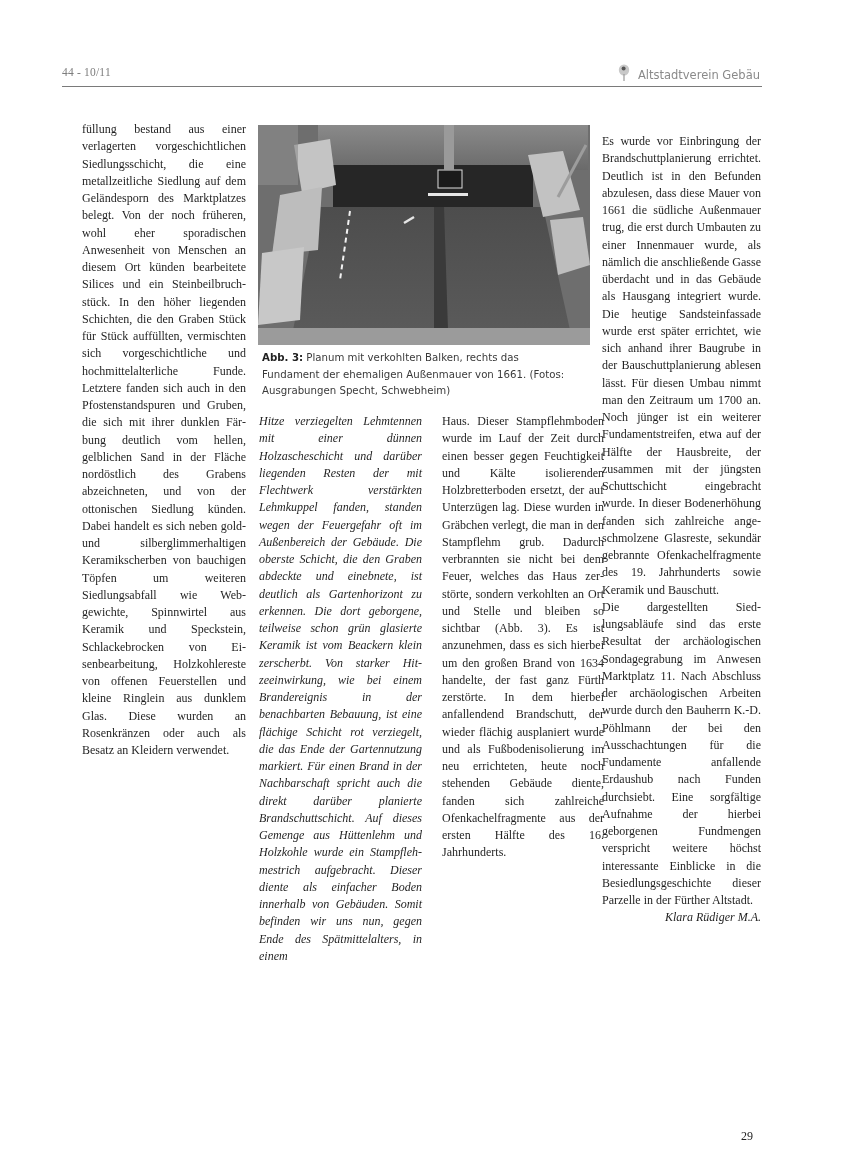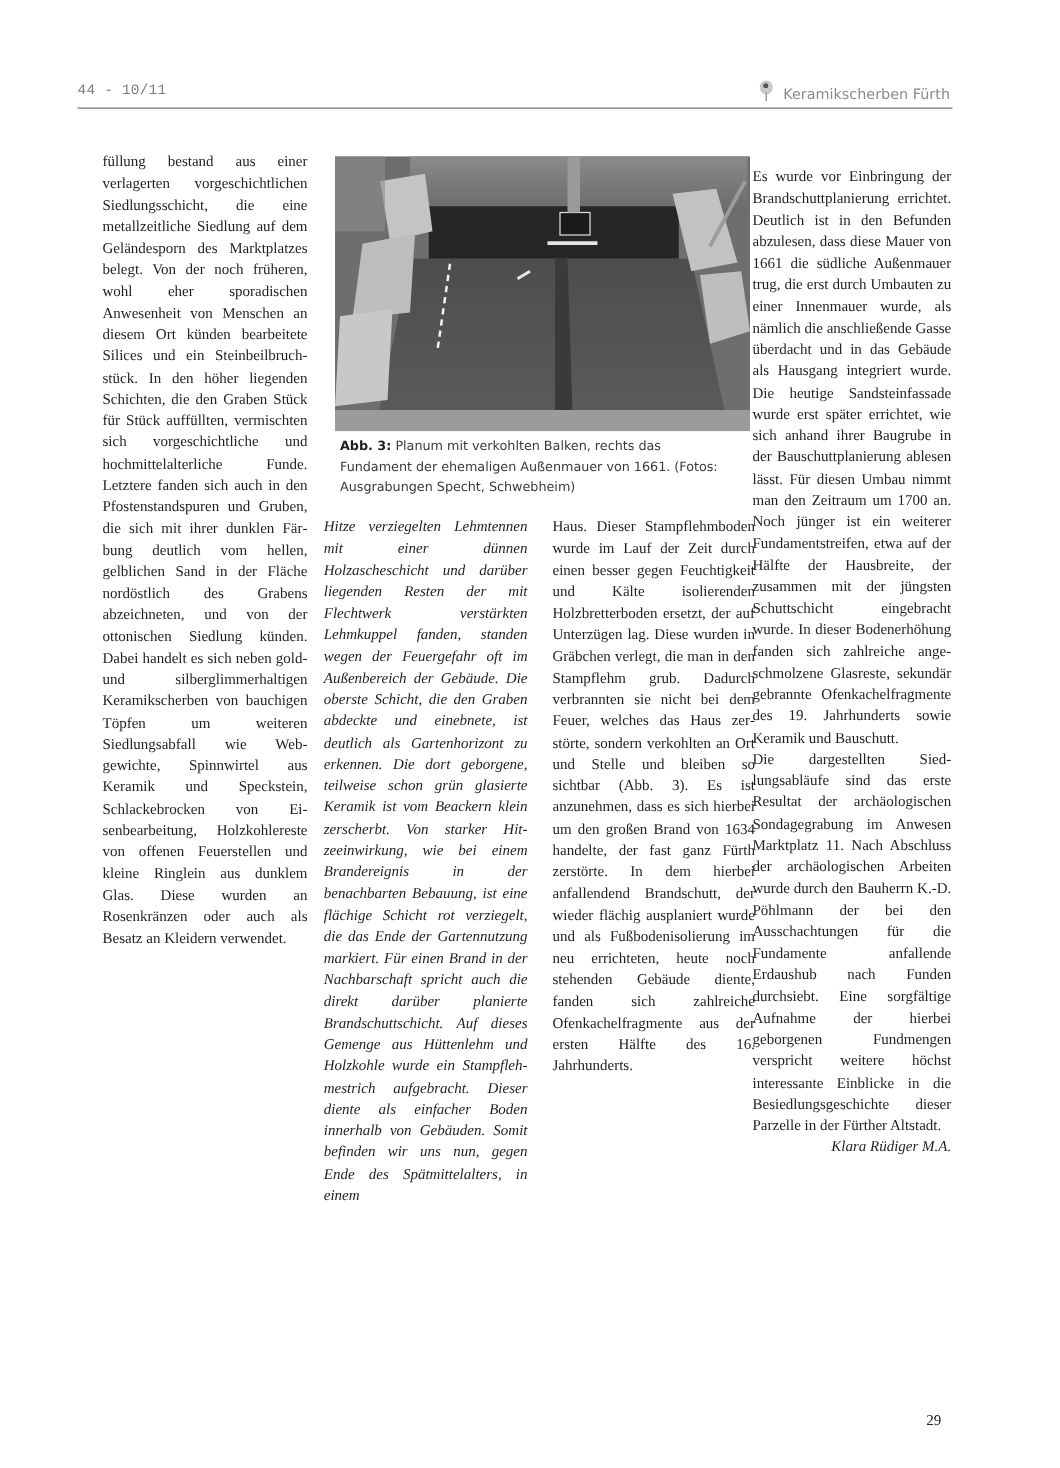--- a/index.html
+++ b/index.html
@@ -1,45 +1,45 @@
 <!DOCTYPE html>
 <html><head>
 <meta charset="utf-8">
 <style>
   html, body { margin: 0; padding: 0; background: #ffffff; }
   body { width: 848px; height: 1174px; position: relative; overflow: hidden; font-family: "Liberation Serif", "DejaVu Serif", serif; color: #1f1f1f; }
   .header { position: absolute; left: 62px; top: 66px; width: 700px; height: 20px; border-bottom: 1.5px solid #7a7a7a; }
-  .issue { position: absolute; left: 0; top: 0; font-family: Liberation Mono, monospace; font-size: 11.5px; color: #7d7d7d; letter-spacing: 0.2px; text-align: center; }
+  .issue { position: absolute; left: 0; top: 0; font-family: Liberation Serif, serif; font-size: 11.5px; color: #7d7d7d; letter-spacing: 0.2px; text-align: center; }
   .brand { position: absolute; right: 2px; top: 0; font-family: "DejaVu Sans", sans-serif; font-size: 11.5px; color: #8a8a8a; display: flex; align-items: center; gap: 8px; }
   .brand-icon { width: 12px; height: 17px; position: relative; top: -2px; }
   .col { position: absolute; font-size: 12px; line-height: 17.25px; text-align: justify; hyphens: manual; }
   .col p { margin: 0; }
   .col1 { left: 82px; top: 121px; width: 164px; }
   .col2 { left: 259px; top: 413px; width: 163px; font-style: italic; }
   .col3 { left: 442px; top: 413px; width: 162px; }
   .col4 { left: 602px; top: 133px; width: 159px; }
   .author { text-align: right; font-style: italic; }
-  .figure { position: absolute; left: 268px; top: 125px; width: 308px; }
+  .figure { position: absolute; left: 258px; top: 125px; width: 308px; }
   .photo { width: 332px; height: 220px; display: block; }
   .caption { font-family: "DejaVu Sans", sans-serif; font-size: 10.2px; line-height: 16.5px; color: #3a3a3a; margin-top: 5px; padding-left: 4px; }
   .caption b { font-weight: bold; color: #222; }
   .page-number { position: absolute; left: 741px; top: 1085px; font-size: 12px; color: #222; margin-top: 44px; }
 </style>
 </head>
 <body>
 
 <div class="header">
   <span class="issue">44 - 10/11</span>
   <span class="brand">
     <svg class="brand-icon" viewBox="0 0 12 17">
       <ellipse cx="6" cy="6" rx="5.2" ry="5.6" fill="#c9c9c9"></ellipse>
       <circle cx="5.6" cy="4.6" r="2" fill="#555"></circle>
       <rect x="5.4" y="10" width="1.2" height="7" fill="#9a9a9a"></rect>
     </svg>
-    <span>Keramikscherben Fürth</span>
+    <span>Altstadtverein Gebäu</span>
   </span>
 </div>
 
 <div class="figure">
   <svg class="photo" viewBox="0 0 332 220" preserveAspectRatio="none">
     <defs>
       <linearGradient id="floor" x1="0" y1="0" x2="0" y2="1">
         <stop offset="0" stop-color="#4d4d4d"></stop>
         <stop offset="1" stop-color="#5a5a5a"></stop>
       </linearGradient>

